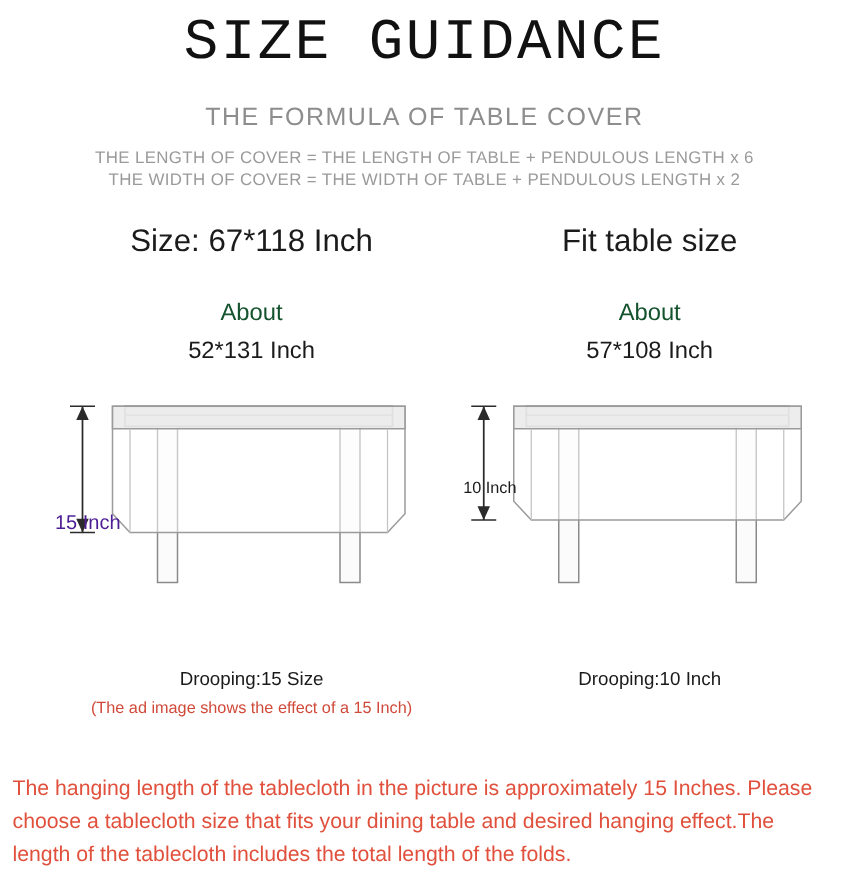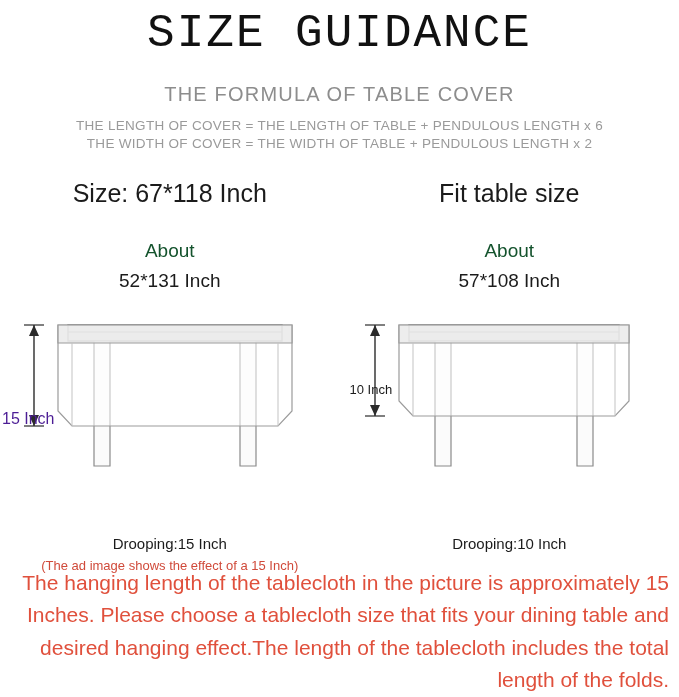--- a/index.html
+++ b/index.html
@@ -46,20 +46,21 @@
     margin-top: 12px;
   }
   .formula-line.second {
     margin-top: 3px;
   }
 
   
   .columns {
     display: flex;
     margin-top: 18px;
+    padding-left: 42px;
   }
   .col {
     width: 50%;
     position: relative;
   }
   .col-heading {
     text-align: center;
     font-size: 25px;
     color: #1b1b1b;
     margin-top: 10px;
@@ -99,24 +100,24 @@
     color: #d04a3a;
     margin-top: 6px;
   }
 
   
   .footer {
     position: absolute;
     left: 10px;
     right: 10px;
     bottom: 8px;
-    font-size: 21px;
+    font-size: 17px;
     color: #e0503c;
     line-height: 1.55;
-    text-align: right;
+    text-align: left;
   }
 </style>
 </head>
 <body>
 
 <div class="page">
 
   <h1 class="title">SIZE GUIDANCE</h1>
   <div class="subtitle">THE FORMULA OF TABLE COVER</div>
   <div class="formula-line">THE LENGTH OF COVER = THE LENGTH OF TABLE + PENDULOUS LENGTH x 6</div>
@@ -147,21 +148,21 @@
           <polygon points="24,27 19,38 29,38" fill="#2b2b2b"></polygon>
           <polygon points="24,128 19,117 29,117" fill="#2b2b2b"></polygon>
           <line x1="14" y1="27" x2="34" y2="27" stroke="#2b2b2b" stroke-width="1.2"></line>
           <line x1="14" y1="128" x2="34" y2="128" stroke="#2b2b2b" stroke-width="1.2"></line>
 
           <line x1="40" y1="188" x2="292" y2="188" stroke="#ffffff" stroke-width="1"></line>
         </svg>
         <div style="position:absolute; left:2px; top:112px; font-size:16px; color:#4c1d95;">15 Inch</div>
       </div>
 
-      <div class="drooping">Drooping:15 Inch</div>
+      <div class="drooping">Drooping:15 Size</div>
       <div class="note-small">(The ad image shows the effect of a 15 Inch)</div>
     </div>
 
     <div class="col">
       <div class="col-heading">Fit table size</div>
       <div class="about">About</div>
       <div class="about-size">57*108 Inch</div>
 
       <div class="illus">
         <svg width="320" height="215" viewBox="0 0 320 215">

